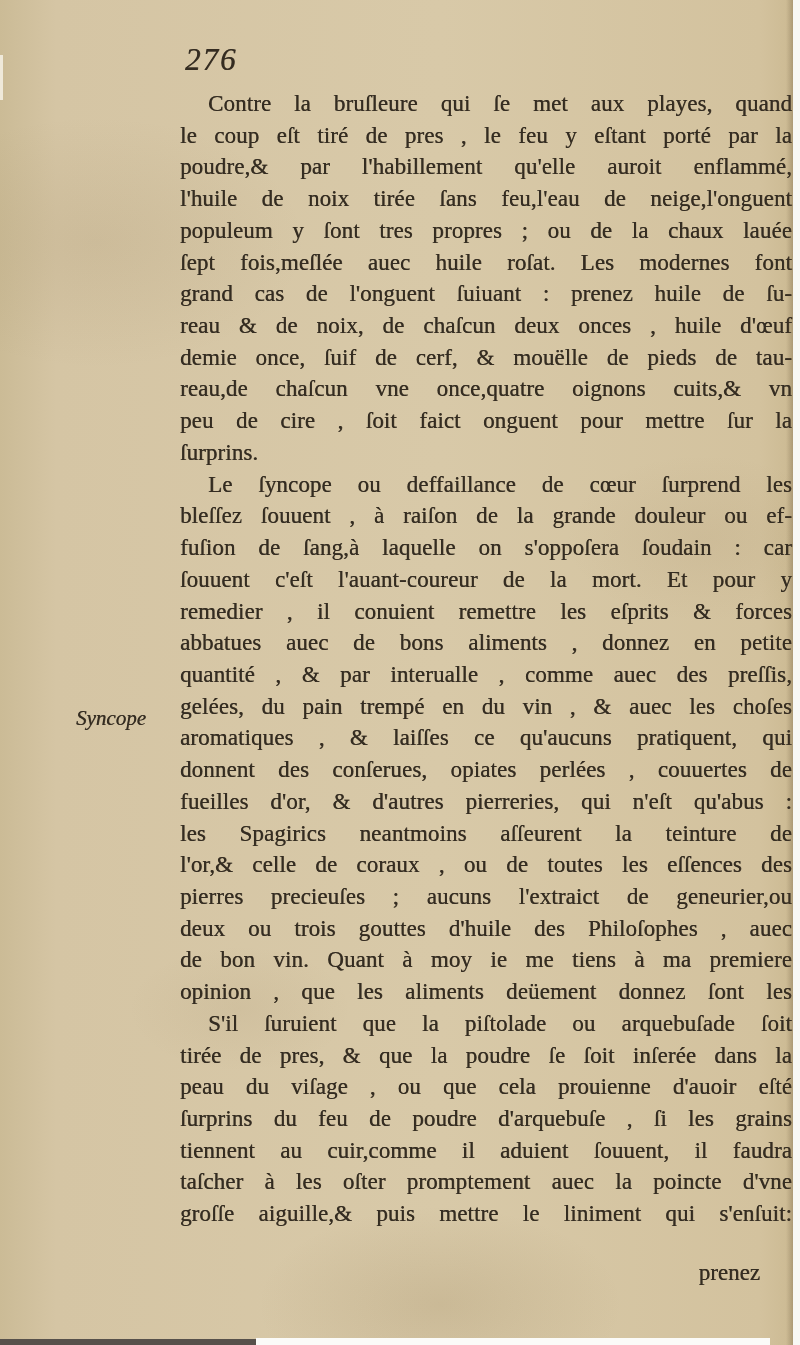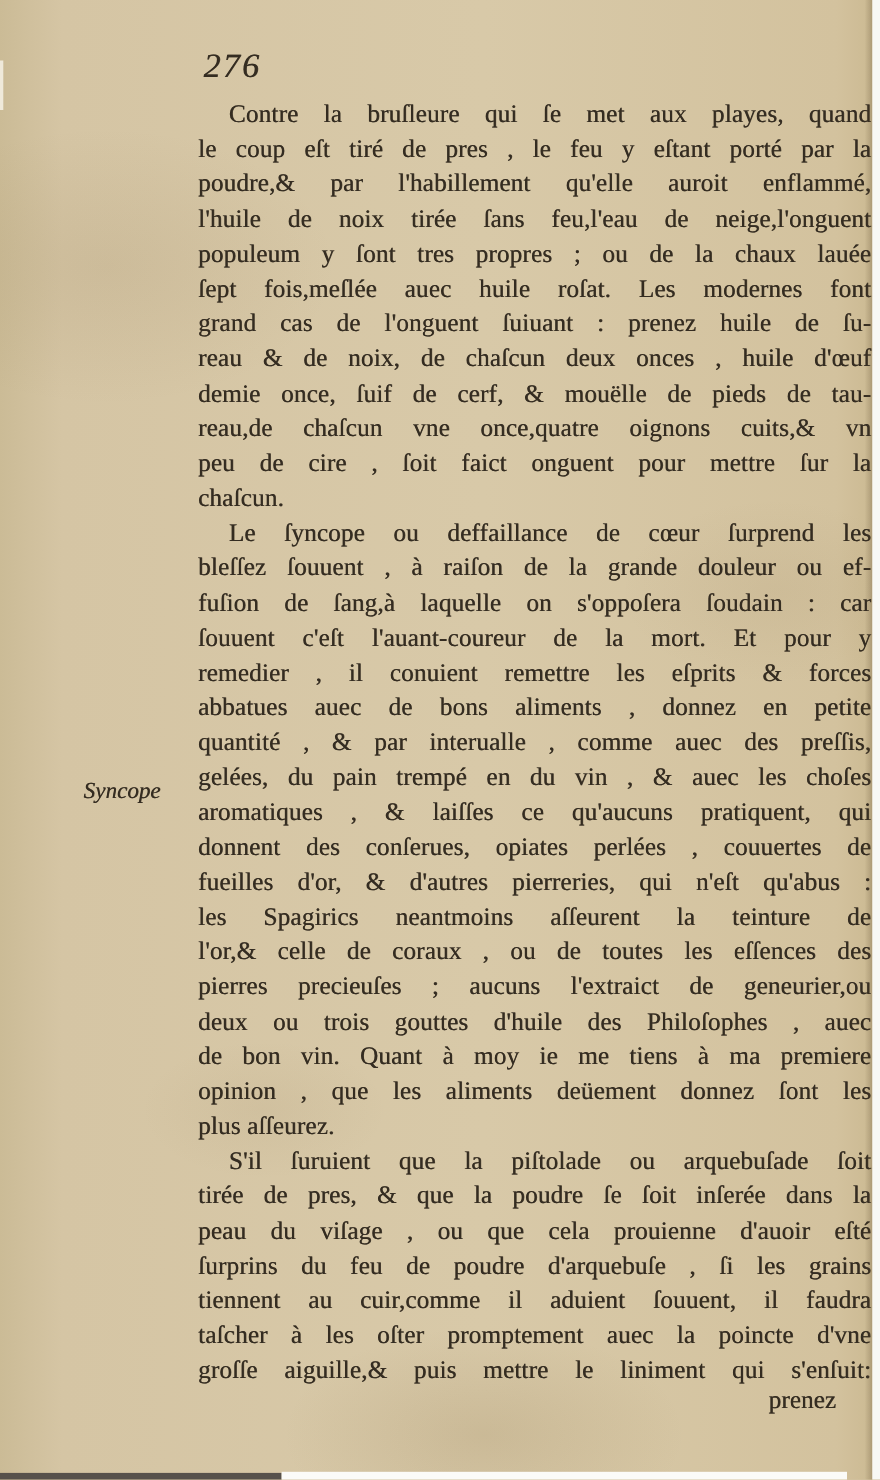--- a/index.html
+++ b/index.html
@@ -95,39 +95,38 @@
     <div class="line">le coup eſt tiré de pres , le feu y eſtant porté par la</div>
     <div class="line">poudre,&amp; par l'habillement qu'elle auroit enflammé,</div>
     <div class="line">l'huile de noix tirée ſans feu,l'eau de neige,l'onguent</div>
     <div class="line">populeum y ſont tres propres ; ou de la chaux lauée</div>
     <div class="line">ſept fois,meſlée auec huile roſat. Les modernes font</div>
     <div class="line">grand cas de l'onguent ſuiuant : prenez huile de ſu-</div>
     <div class="line">reau &amp; de noix, de chaſcun deux onces , huile d'œuf</div>
     <div class="line">demie once, ſuif de cerf, &amp; mouëlle de pieds de tau-</div>
     <div class="line">reau,de chaſcun vne once,quatre oignons cuits,&amp; vn</div>
     <div class="line">peu de cire , ſoit faict onguent pour mettre ſur la</div>
-    <div class="line short">chaſcun.</div>
+    <div class="line short">ſurprins.</div>
     <div class="line indent">Le ſyncope ou deffaillance de cœur ſurprend les</div>
     <div class="line">bleſſez ſouuent , à raiſon de la grande douleur ou ef-</div>
     <div class="line">fuſion de ſang,à laquelle on s'oppoſera ſoudain : car</div>
     <div class="line">ſouuent c'eſt l'auant-coureur de la mort. Et pour y</div>
     <div class="line">remedier , il conuient remettre les eſprits &amp; forces</div>
     <div class="line">abbatues auec de bons aliments , donnez en petite</div>
     <div class="line">quantité , &amp; par interualle , comme auec des preſſis,</div>
     <div class="line">gelées, du pain trempé en du vin , &amp; auec les choſes</div>
     <div class="line">aromatiques , &amp; laiſſes ce qu'aucuns pratiquent, qui</div>
     <div class="line">donnent des conſerues, opiates perlées , couuertes de</div>
     <div class="line">fueilles d'or, &amp; d'autres pierreries, qui n'eſt qu'abus :</div>
     <div class="line">les Spagirics neantmoins aſſeurent la teinture de</div>
     <div class="line">l'or,&amp; celle de coraux , ou de toutes les eſſences des</div>
     <div class="line">pierres precieuſes ; aucuns l'extraict de geneurier,ou</div>
     <div class="line">deux ou trois gouttes d'huile des Philoſophes , auec</div>
     <div class="line">de bon vin. Quant à moy ie me tiens à ma premiere</div>
     <div class="line">opinion , que les aliments deüement donnez ſont les</div>
-    <div class="line short">plus aſſeurez.</div>
     <div class="line indent">S'il ſuruient que la piſtolade ou arquebuſade ſoit</div>
     <div class="line">tirée de pres, &amp; que la poudre ſe ſoit inſerée dans la</div>
     <div class="line">peau du viſage , ou que cela prouienne d'auoir eſté</div>
     <div class="line">ſurprins du feu de poudre d'arquebuſe , ſi les grains</div>
     <div class="line">tiennent au cuir,comme il aduient ſouuent, il faudra</div>
     <div class="line">taſcher à les oſter promptement auec la poincte d'vne</div>
     <div class="line">groſſe aiguille,&amp; puis mettre le liniment qui s'enſuit:</div>
   </div>
 
   <div class="catchword ink">prenez</div>

